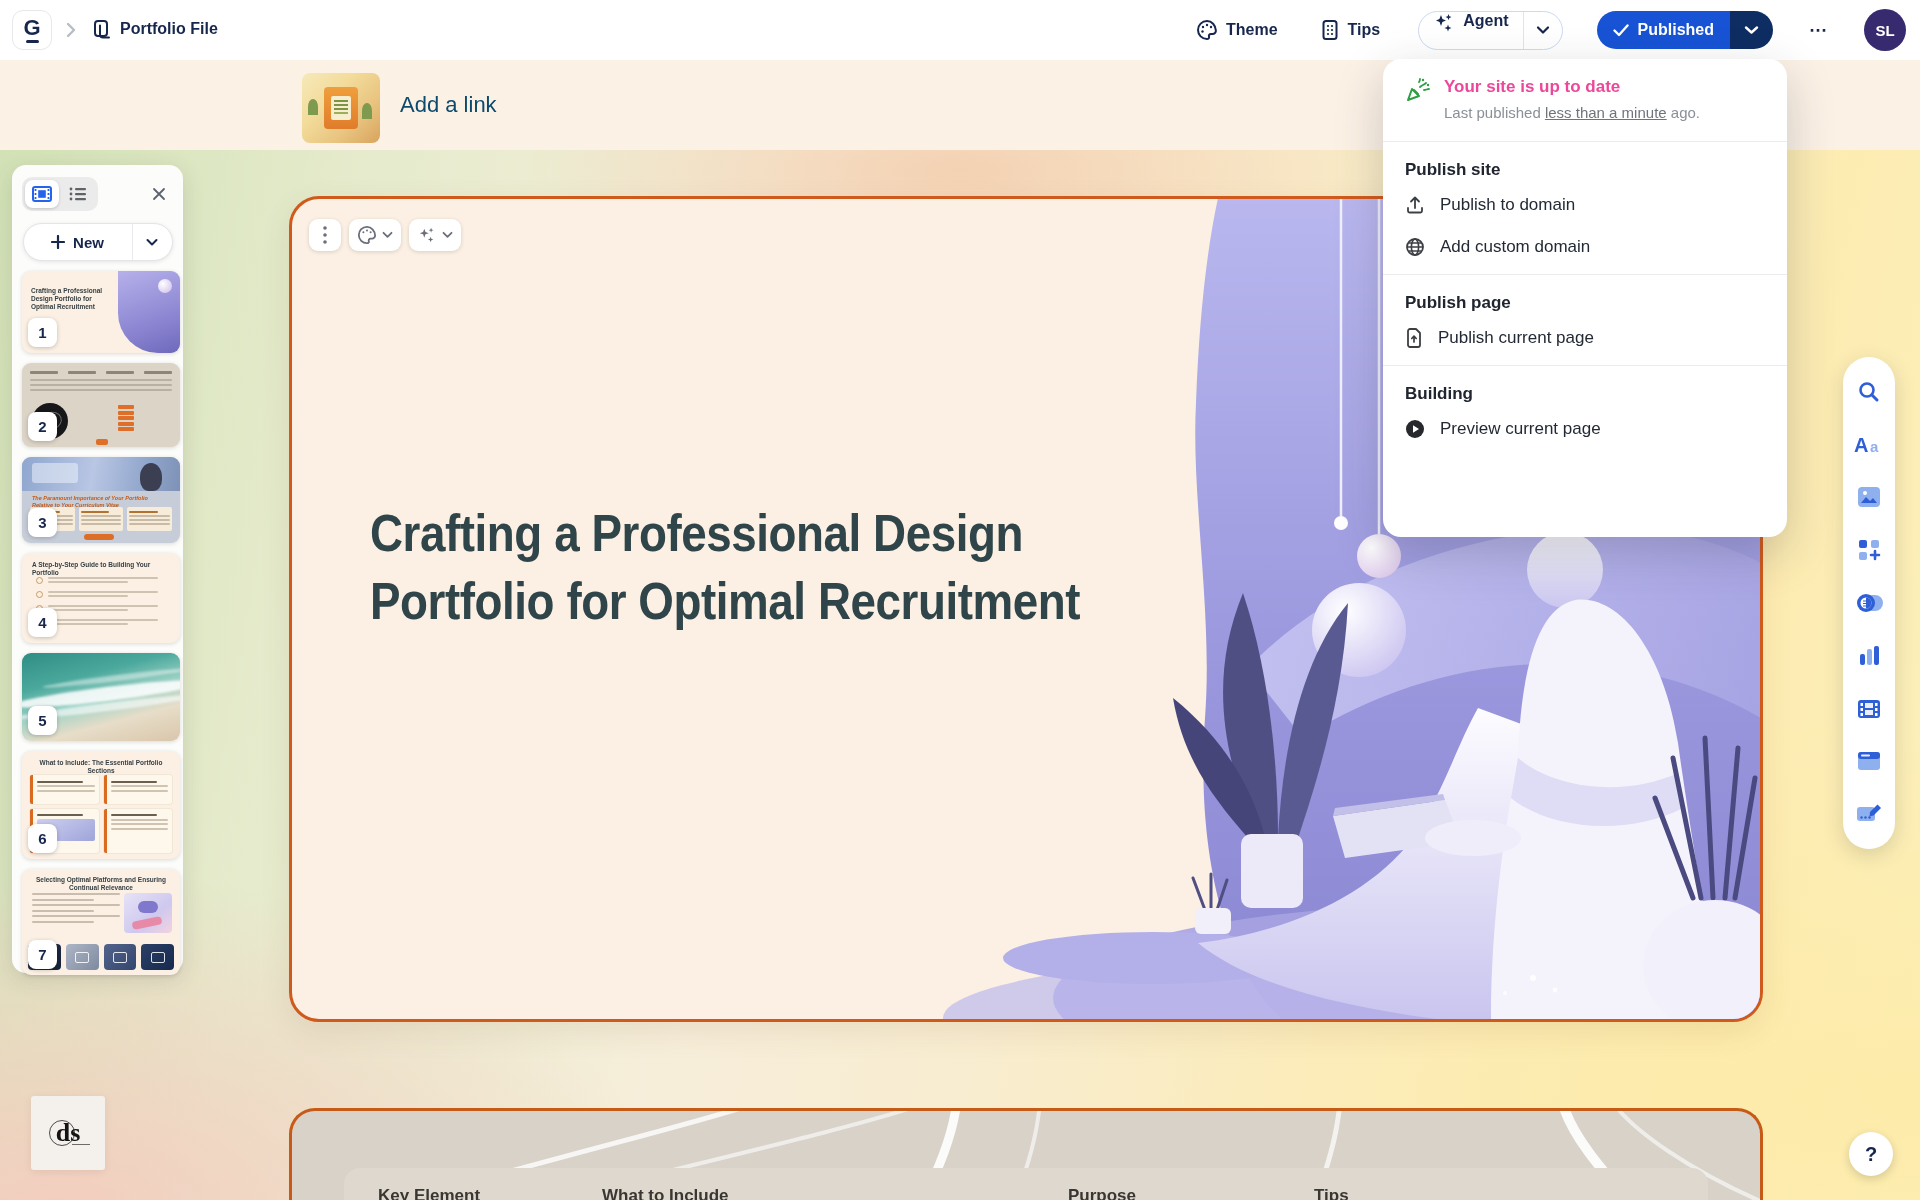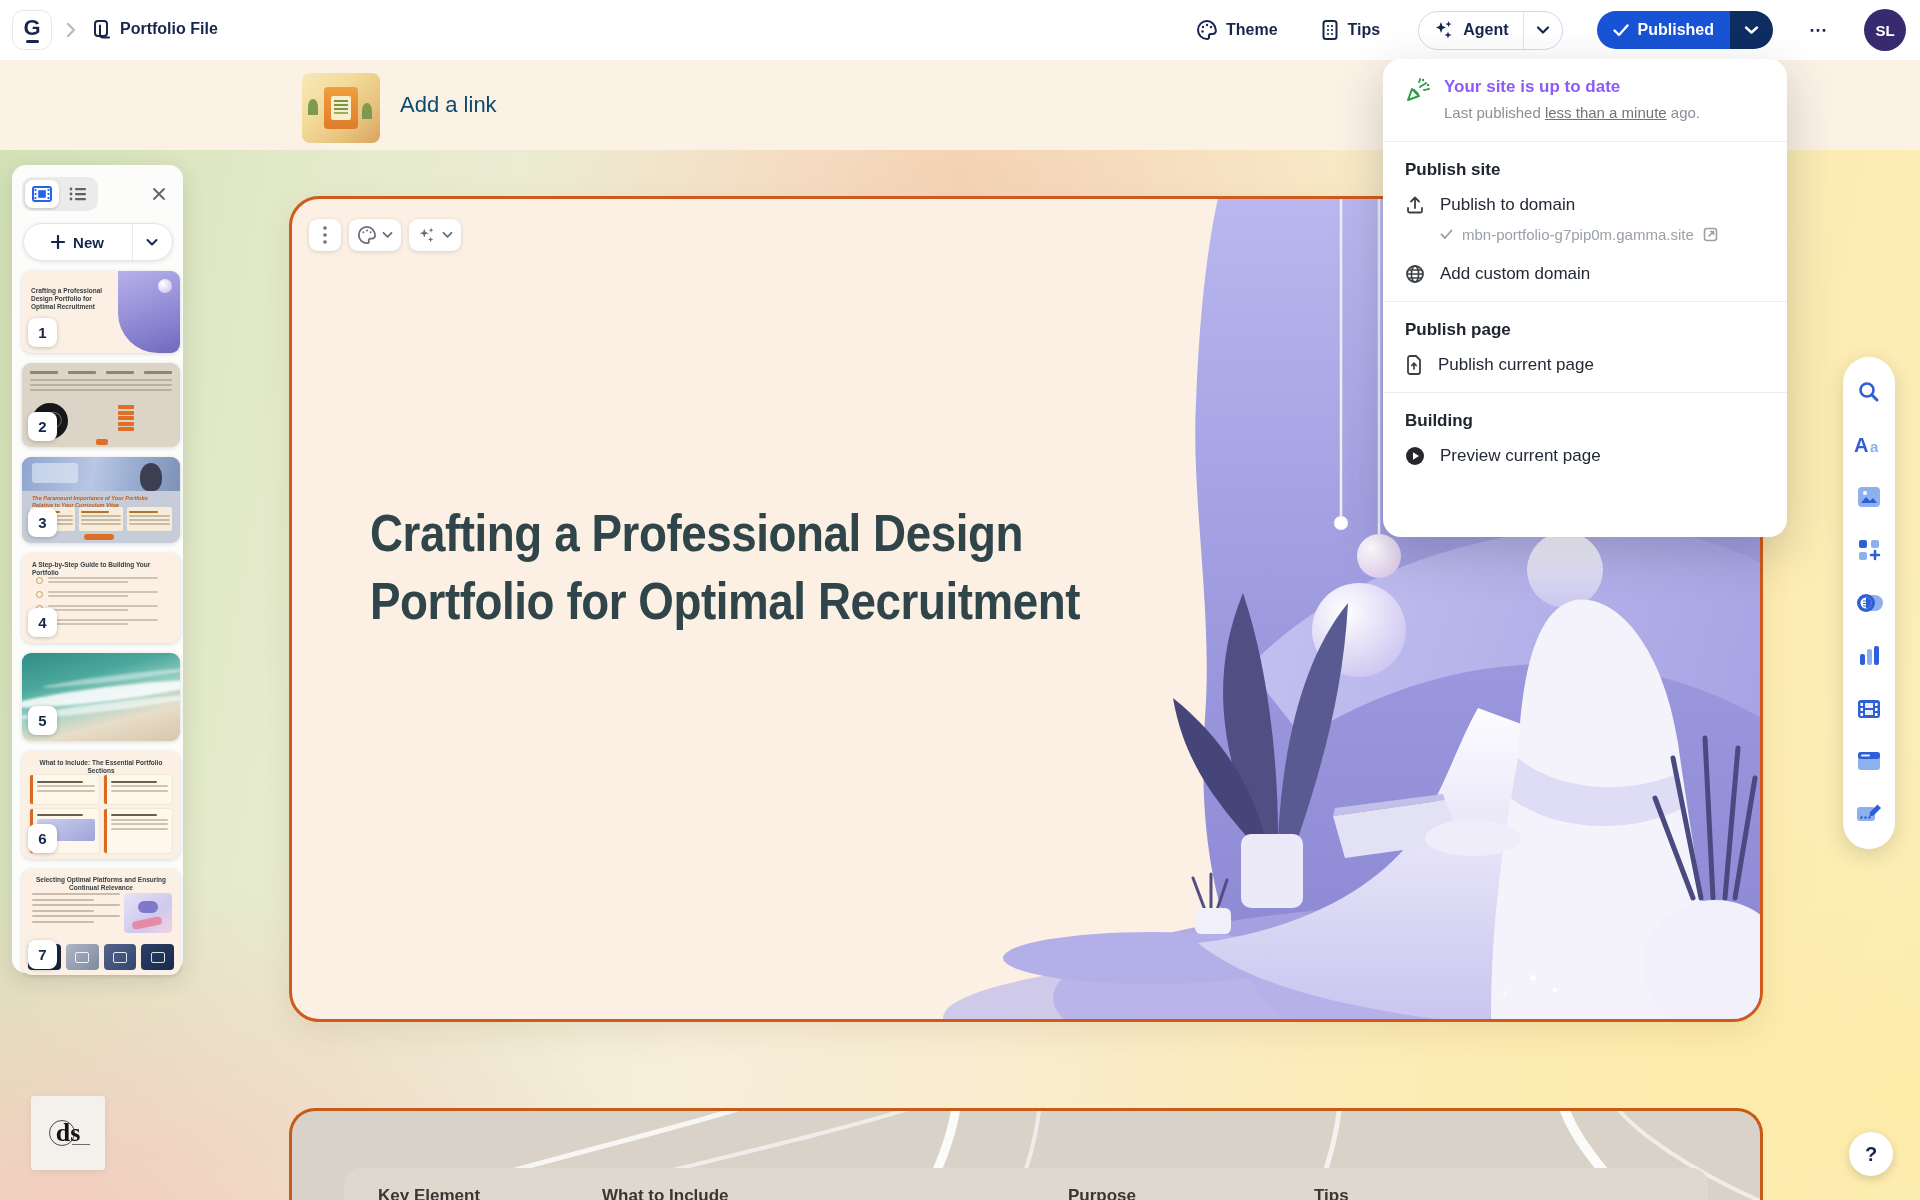--- a/index.html
+++ b/index.html
@@ -22,21 +22,21 @@
   .logo-btn { position:absolute; left:12px; top:10px; width:40px; height:40px; border:1px solid #e8e8ec; border-radius:11px; background:#fff;
     display:flex; flex-direction:column; align-items:center; justify-content:center; cursor:pointer; }
   .logo-g { font-size:22px; font-weight:800; color:#16264d; line-height:20px; }
   .logo-underline { width:13px; height:3px; background:#16264d; border-radius:2px; margin-top:2px; }
   .crumb-chev { position:absolute; left:64px; top:21px; color:#b8bcc6; }
   .doc-ic { position:absolute; left:92px; top:19px; }
   .crumb-title { position:absolute; left:120px; top:20px; font-size:16px; font-weight:600; color:#16264d; }
   .tb-right { position:absolute; right:14px; top:0; height:60px; display:flex; align-items:center; gap:34px; }
   .tb-txtbtn { display:flex; align-items:center; gap:8px; font-size:16px; font-weight:600; color:#16264d; cursor:pointer; padding:6px 4px; }
   .agent-pill { display:flex; align-items:stretch; border:1.5px solid #ccd9f1; border-radius:20px; background:#fff; overflow:hidden; height:39px; cursor:pointer; }
-  .agent-main { display:flex; align-items:center; gap:8px; padding:0 14px 0 14px; font-size:16px; font-weight:600; color:#16264d; }
+  .agent-main { display:flex; gap:8px; padding:0 14px 0 14px; font-size:16px; font-weight:600; color:#16264d; }
   .agent-chev { display:flex; align-items:center; padding:0 12px; border-left:1.5px solid #dbe5f5; }
   .pub-pill { display:flex; align-items:stretch; border-radius:20px; overflow:hidden; height:38px; cursor:pointer; }
   .pub-main { display:flex; align-items:center; gap:9px; padding:0 16px; background:#1753d4; color:#fff; font-size:16px; font-weight:600; }
   .pub-chev { display:flex; align-items:center; padding:0 14px; background:#0e2d62; }
   .more-btn { font-size:18px; font-weight:700; color:#16264d; letter-spacing:1px; cursor:pointer; padding:4px 2px; }
   .avatar { width:42px; height:42px; border-radius:50%; background:#372a6e; color:#fff; display:flex; align-items:center; justify-content:center;
     font-size:15px; font-weight:700; cursor:pointer; }
 
   
   .nav-thumb { position:absolute; left:302px; top:73px; width:78px; height:70px; border-radius:8px; overflow:hidden; cursor:pointer;
@@ -142,21 +142,21 @@
   .slide2 { position:absolute; left:289px; top:1108px; width:1474px; height:140px; background:#d8d2c8; border:3px solid #c65a17;
     border-bottom:none; border-radius:26px 26px 0 0; overflow:hidden; }
   .slide2 .swoosh { position:absolute; inset:0; }
   .table-card { position:absolute; left:52px; right:52px; top:57px; height:90px; background:#ded8cf; border-radius:16px 16px 0 0; }
   .th { position:absolute; top:18px; font-size:17px; font-weight:700; color:#3a3632; }
 
   
   .pub-menu { position:absolute; left:1383px; top:59px; width:404px; height:478px; background:#fff; border-radius:18px;
     box-shadow:0 16px 48px rgba(40,40,60,.22); z-index:50; font-size:17px; }
   .pm-status { padding:18px 22px 14px 22px; display:flex; gap:13px; }
-  .pm-status-txt .t { color:#8b5cf6; font-weight:700; font-size:17px; }
+  .pm-status-txt .t { color:#ec4899; font-weight:700; font-size:17px; }
   .pm-status-txt .s { color:#8a8f98; font-size:15px; margin-top:7px; }
   .pm-status-txt .s u { color:#6f747c; }
   .pm-div { height:1px; background:#ececee; margin:6px 0; }
   .pm-h { padding:12px 22px 4px; font-weight:700; color:#20252f; font-size:17px; }
   .pm-item { display:flex; align-items:center; gap:15px; padding:11px 22px; color:#242a35; cursor:pointer; }
   .pm-sub { display:flex; align-items:center; gap:9px; padding:0 22px 10px 57px; color:#9aa0a8; font-size:15px; cursor:pointer; }
 
   
   .rtoolbar { position:absolute; left:1843px; top:357px; width:52px; height:492px; background:#fff; border-radius:26px;
     box-shadow:0 6px 20px rgba(60,60,60,.18); display:flex; flex-direction:column; align-items:center; justify-content:space-evenly; z-index:30; }
@@ -593,30 +593,20 @@
     <div class="pm-div"></div>
 
     <div class="pm-h">Publish site</div>
     <div class="pm-item">
       <svg class="ic" width="20" height="20" viewBox="0 0 20 20">
           <path d="M10 13V3 M6 6.5L10 2.5 14 6.5" fill="none" stroke="#3c4043" stroke-width="1.8" stroke-linecap="round" stroke-linejoin="round"></path>
           <path d="M3 13v3a1.5 1.5 0 0 0 1.5 1.5h11A1.5 1.5 0 0 0 17 16v-3" fill="none" stroke="#3c4043" stroke-width="1.8" stroke-linecap="round"></path>
         </svg>
       <span>Publish to domain</span>
     </div>
-    <div class="pm-sub">
-      <svg class="ic" width="13" height="11" viewBox="0 0 13 11">
-          <path d="M1.5 5.5l3.5 3.5L11.5 1.5" fill="none" stroke="#9aa0a8" stroke-width="1.8" stroke-linecap="round" stroke-linejoin="round"></path>
-        </svg>
-      <span>mbn-portfolio-g7pip0m.gamma.site</span>
-      <svg class="ic" width="15" height="15" viewBox="0 0 15 15">
-          <rect x="1.5" y="1.5" width="12" height="12" rx="2.5" fill="none" stroke="#9aa0a8" stroke-width="1.6"></rect>
-          <path d="M6 9L10.5 4.5 M7.5 4.5h3v3" fill="none" stroke="#9aa0a8" stroke-width="1.6" stroke-linecap="round" stroke-linejoin="round"></path>
-        </svg>
-    </div>
     <div class="pm-item">
       <svg class="ic" width="20" height="20" viewBox="0 0 20 20">
           <circle cx="10" cy="10" r="8" fill="none" stroke="#3c4043" stroke-width="1.8"></circle>
           <ellipse cx="10" cy="10" rx="3.6" ry="8" fill="none" stroke="#3c4043" stroke-width="1.6"></ellipse>
           <path d="M2.3 10h15.4 M3.4 6h13.2 M3.4 14h13.2" stroke="#3c4043" stroke-width="1.6"></path>
         </svg>
       <span>Add custom domain</span>
     </div>
     <div class="pm-div"></div>
 

